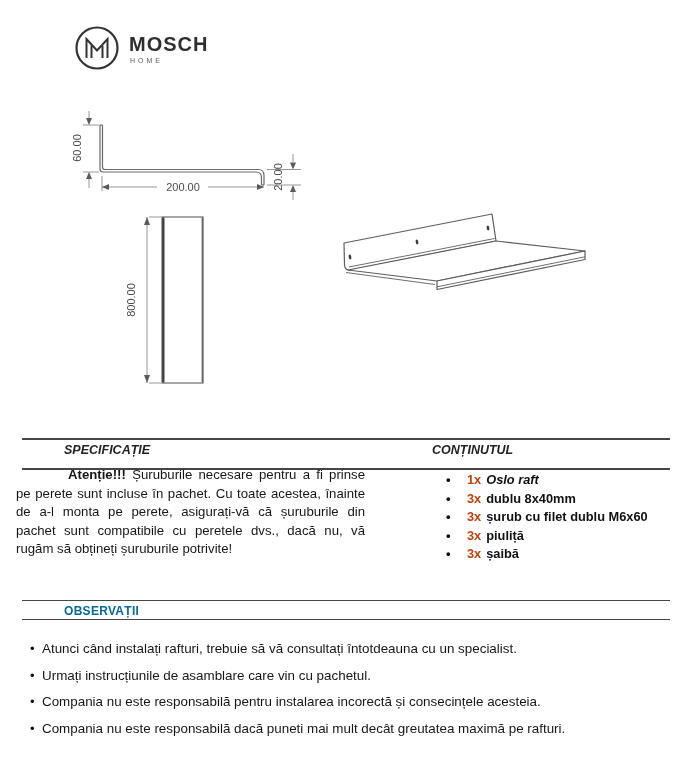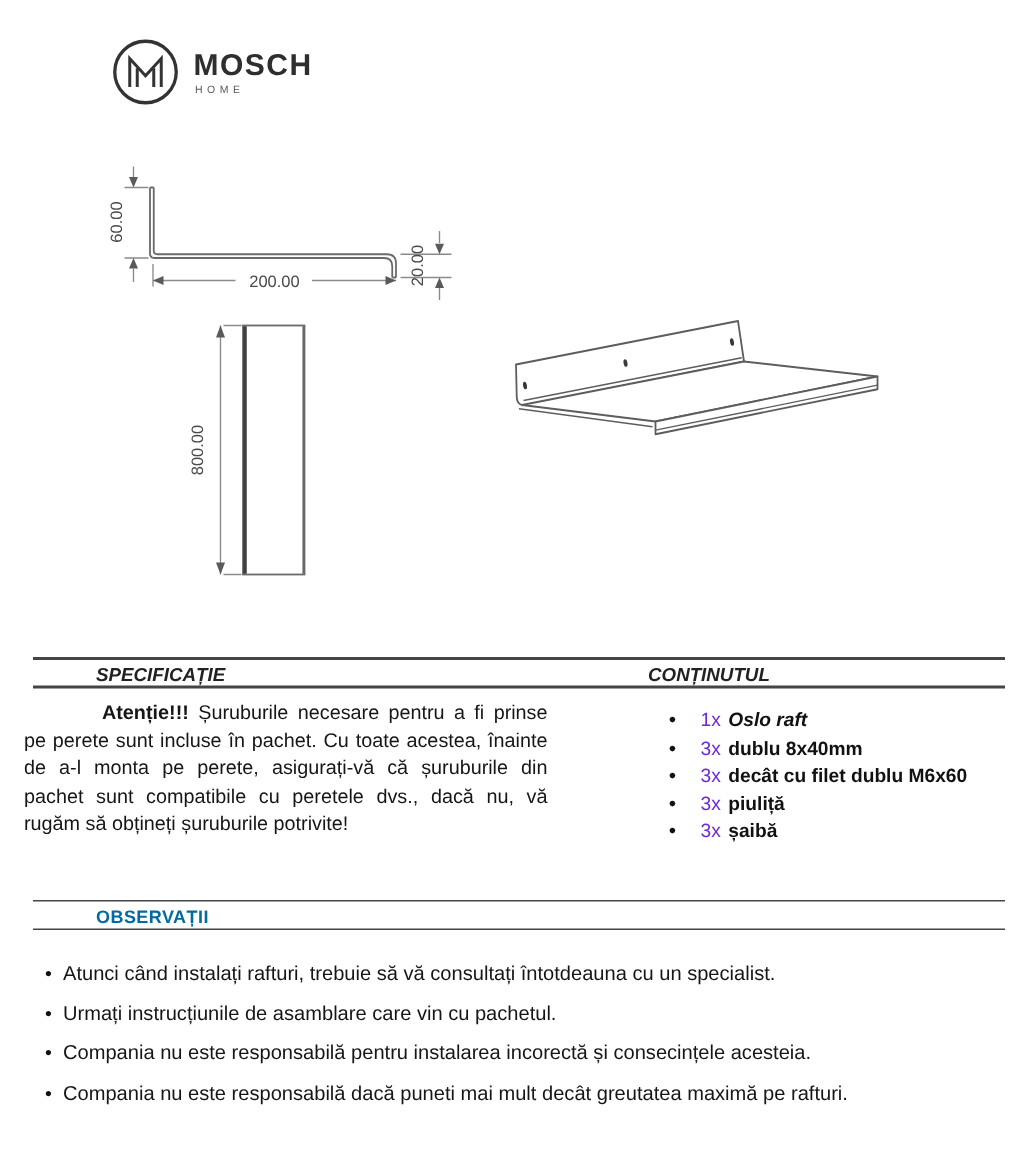--- a/index.html
+++ b/index.html
@@ -15,21 +15,21 @@
   .logo-text { margin-left:9px; padding-top:9px; }
   .brand { font-size:20px; font-weight:700; letter-spacing:1px; color:#2e2e2e; line-height:1; }
   .home  { font-size:7px; letter-spacing:3px; color:#5a5a5a; margin-top:3px; margin-left:1px; }
 
   
   .drawing { position:absolute; }
   svg text { font-family:"Liberation Sans", sans-serif; fill:#4a4a4a; font-size:11px; }
 
   
   .spec-header {
-    position:absolute; left:22px; top:438px; width:648px; height:21px;
+    position:absolute; left:22px; top:438px; width:648px; height:32px;
     border-top:2px solid #454545; border-bottom:2px solid #454545;text-decoration:underline;
   }
   .spec-header .hleft {
     position:absolute; left:42px; top:3px;
     font-style:italic; font-weight:600; font-size:12.5px; color:#222;
   }
   .spec-header .hright {
     position:absolute; left:410px; top:3px;
     font-style:italic; font-weight:600; font-size:12.5px; color:#222;
   }
@@ -37,21 +37,21 @@
   .warning {
     position:absolute; left:16px; top:466px; width:349px;
     font-size:13.2px; line-height:18.6px; text-align:justify;
     text-indent:52px; color:#161616;
   }
   .warning b { font-weight:700; }
 
   .contents-list { position:absolute; left:446px; top:471px; list-style:none; }
   .contents-list li { display:flex; align-items:baseline; line-height:18.6px; font-size:12.8px; }
   .contents-list .dot { width:21px; font-size:13px; font-weight:700; color:#111; }
-  .contents-list .qty { font-weight:400; margin-right:5px; color:#6d28d9; }
+  .contents-list .qty { font-weight:700; margin-right:5px; color:#c2410c; }
   .contents-list .name { font-weight:700; color:#111; }
   .contents-list .name.it { font-style:italic; }
 
   
   .obs-header {
     position:absolute; left:22px; top:600px; width:648px; height:20px;
     border-top:1.8px solid #454545; border-bottom:1.8px solid #454545;
   }
   .obs-header .htext {
     position:absolute; left:42px; top:3px;
@@ -172,21 +172,21 @@
       <span class="name it">Oslo raft</span>
     </li>
     <li>
       <span class="dot">•</span>
       <span class="qty">3x</span>
       <span class="name">dublu 8x40mm</span>
     </li>
     <li>
       <span class="dot">•</span>
       <span class="qty">3x</span>
-      <span class="name">decât cu filet dublu M6x60</span>
+      <span class="name">șurub cu filet dublu M6x60</span>
     </li>
     <li>
       <span class="dot">•</span>
       <span class="qty">3x</span>
       <span class="name">piuliță</span>
     </li>
     <li>
       <span class="dot">•</span>
       <span class="qty">3x</span>
       <span class="name">șaibă</span>

